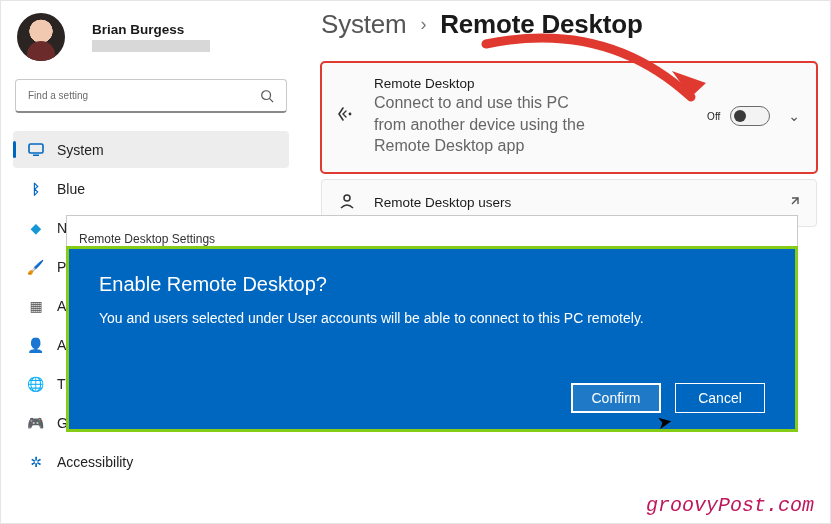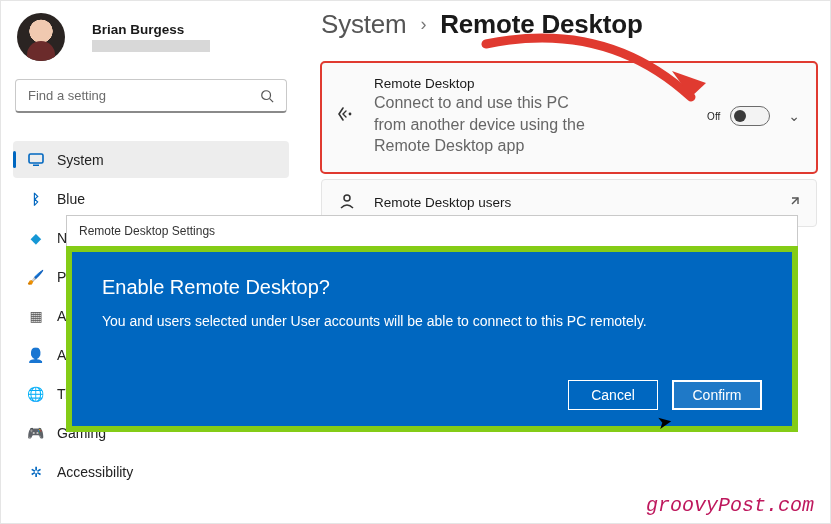--- a/index.html
+++ b/index.html
@@ -48,22 +48,22 @@
 }
 .search-box {
   display: flex;
   align-items: center;
   justify-content: space-between;
   border: 1px solid #c9c9c9;
   border-bottom: 2px solid #8a8a8a;
   border-radius: 4px;
   height: 34px;
   padding: 0 12px;
-  margin: 4px 2px 28px 2px;
-  font-size: 13px;
+  margin: 4px 2px 18px 2px;
+  font-size: 10px;
   color: #6b6b6b;
 }
 .search-box .mag {
   width: 14px; height: 14px;
 }
 .nav { display: flex; flex-direction: column; gap: 2px; }
 .nav-item {
   display: flex;
   align-items: center;
   gap: 12px;
@@ -158,36 +158,36 @@
 
 .dialog-titlebar {
   position: absolute;
   left: 65px; top: 214px;
   width: 732px;
   height: 31px;
   background: #fff;
   border: 1px solid #c9c9c9;
   border-bottom: none;
   display: flex;
-  align-items: center;
+  align-items: flex-end;
   padding: 0 12px;
   font-size: 12px;
   color: #333;
 }
 .dialog {
   position: absolute;
   left: 65px; top: 245px;
   width: 732px;
   height: 186px;
   background: #0067c0;
   color: #fff;
   padding: 24px 30px 16px 30px;
   display: flex;
   flex-direction: column;
-  border: 6px solid #84cc16;
+  border: 3px solid #84cc16;
 }
 .dialog-title { font-size: 20px; font-weight: 400; }
 .dialog-msg { font-size: 14px; margin-top: 14px; }
 .dialog-btns {
   margin-top: auto;
   display: flex;
   justify-content: flex-end;
   gap: 14px;
 }
 .dbtn {
@@ -339,20 +339,20 @@
   <polygon points="215,68 196,42 230,54" fill="#e03a30"></polygon>
 </svg>
 
 <div class="dialog-titlebar">
   <span>Remote Desktop Settings</span>
 </div>
 <div class="dialog">
   <div class="dialog-title">Enable Remote Desktop?</div>
   <div class="dialog-msg">You and users selected under User accounts will be able to connect to this PC remotely.</div>
   <div class="dialog-btns">
+    <div class="dbtn primary">Confirm</div>
     <div class="dbtn">Cancel</div>
-    <div class="dbtn primary">Confirm</div>
   </div>
 </div>
 
 <div class="cursor">➤</div>
 
 <div class="watermark">groovyPost.com</div>
 
 </body></html>

